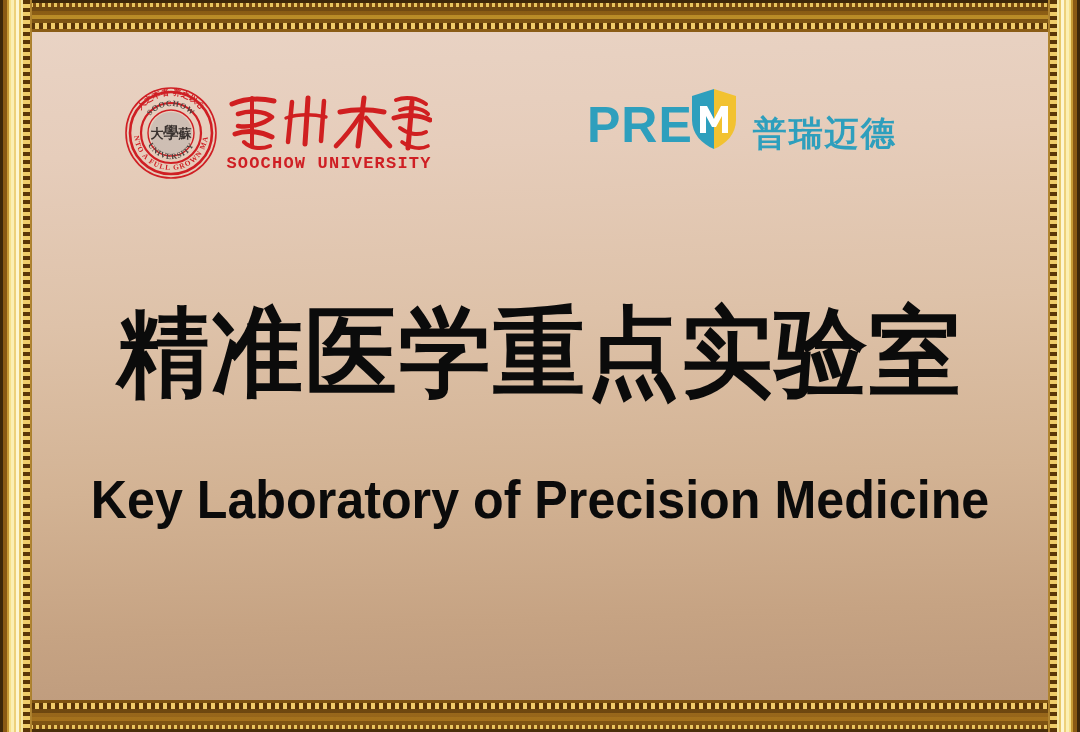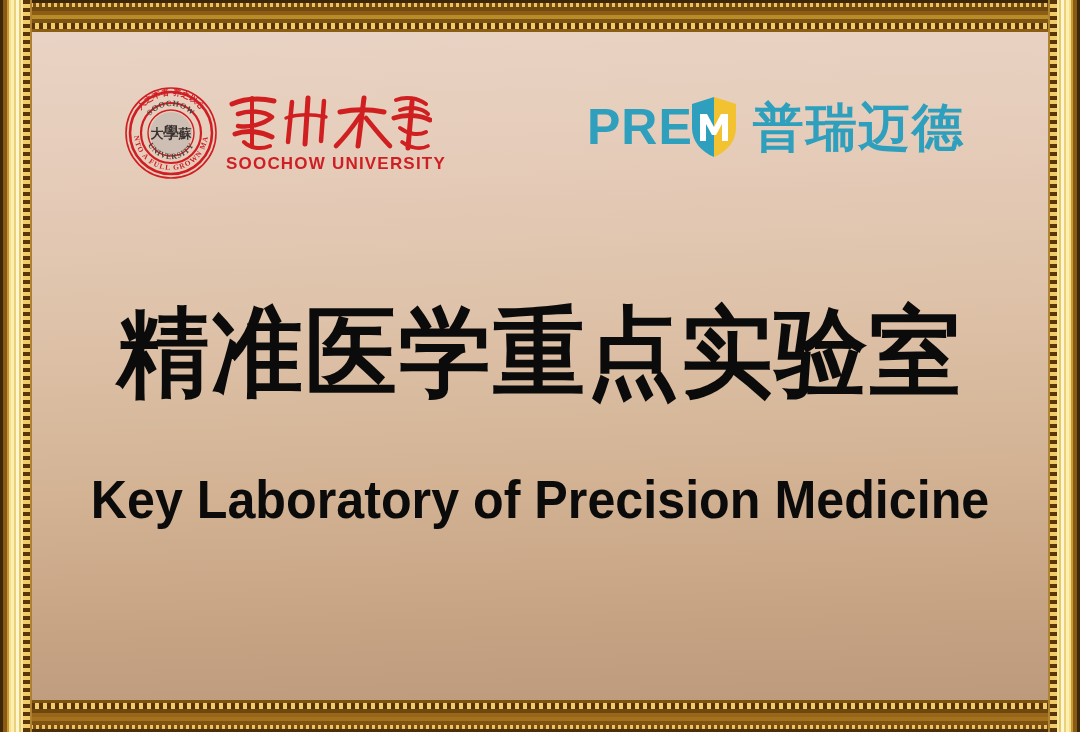--- a/index.html
+++ b/index.html
@@ -71,34 +71,34 @@
   
   #logo-row{position:absolute;left:0;right:0;top:52px;height:120px;}
 
   
   #soochow{position:absolute;left:92px;top:0;display:flex;align-items:flex-start;}
   #seal{position:relative;width:94px;height:94px;flex:0 0 auto;margin-top:2px;}
   #seal svg{display:block;}
   #sc-text{margin-left:8px;}
   #sc-callig{height:72px;display:block;}
   #sc-en{
-    font-family:Liberation Sans, sans-serif;
+    font-family:Liberation Mono, monospace;
     font-weight:bold;color:#cf1f24;font-size:17px;letter-spacing:1.2px;
     text-align:center;margin-top:-2px;white-space:nowrap;
   }
 
   
-  #premed{position:absolute;left:555px;top:12px;display:flex;align-items:center;}
+  #premed{position:absolute;left:555px;top:4px;display:flex;align-items:flex-end;}
   #pm-pre,#pm-ed{
     font-family:"Liberation Sans","DejaVu Sans",sans-serif;
     font-weight:bold;font-size:50px;color:#2e9fbd;letter-spacing:1px;line-height:1;
   }
   #pm-shield{position:relative;width:46px;height:62px;margin:0 -2px;}
   #pm-cn{
-    margin-left:18px;font-size:51px;font-weight:bold;color:#2e9fbd;
+    margin-left:18px;font-size:34px;font-weight:bold;color:#2e9fbd;
     font-family:"DejaVu Sans","Liberation Sans",sans-serif;letter-spacing:2px;line-height:1;
   }
 
   
   #title-cn{
     position:absolute;left:0;right:0;top:272px;text-align:center;
     font-family:"DejaVu Sans","Liberation Sans",sans-serif;
     font-weight:bold;font-size:92px;line-height:1;color:#0b0b0b;
     letter-spacing:2px;
     transform:scaleY(1.06);transform-origin:center top;

